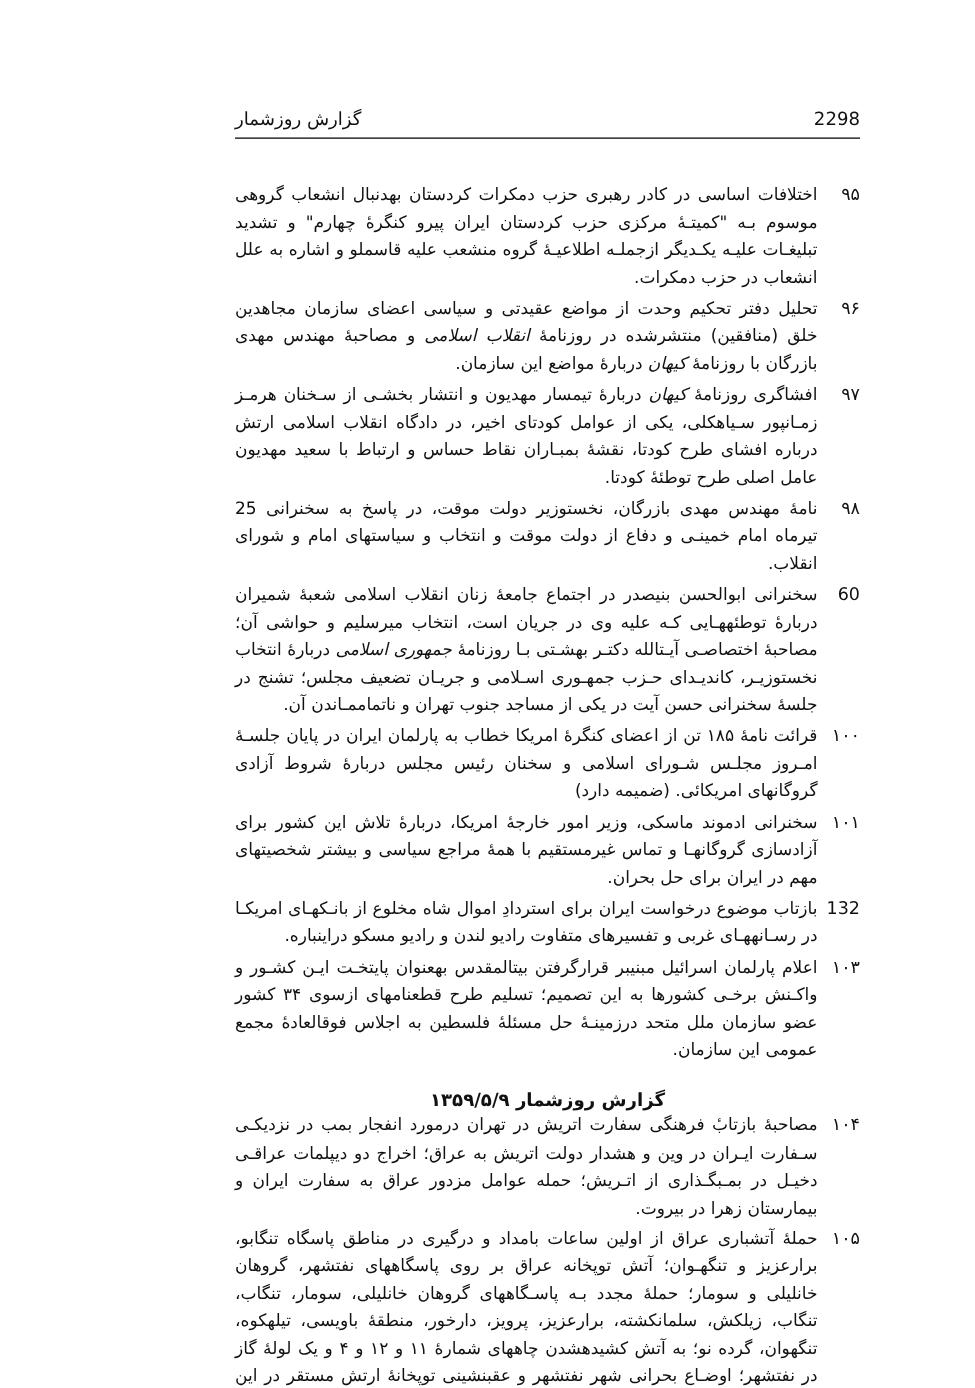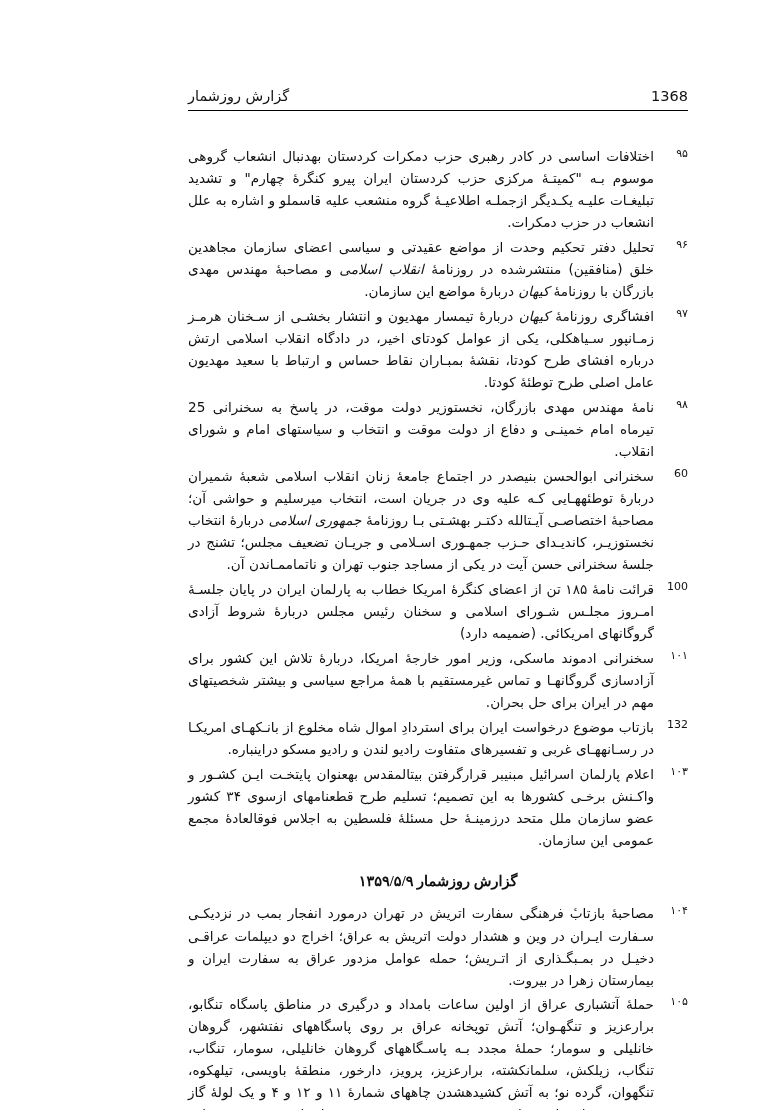--- a/index.html
+++ b/index.html
@@ -45,21 +45,21 @@
   .entry {
     display: flex;
     flex-direction: row;
     align-items: flex-start;
     margin-bottom: 3px;
   }
   .entry-num {
     flex: 0 0 auto;
     width: 34px;
     text-align: right;
-    font-size: 11px;
+    font-size: 14px;
     line-height: 1.62;
     padding-left: 22px;
     box-sizing: border-box;
     white-space: nowrap;
   }
   .entry-text {
     flex: 1 1 auto;
     font-size: 13.6px;
     line-height: 1.62;
     text-align: justify;
@@ -80,36 +80,35 @@
     font-weight: bold;
   }
   .appendix i {
     font-style: italic;
   }
   
   .section-heading {
     text-align: center;
     font-weight: bold;
     font-size: 14.5px;
-    margin: 22px 0 12px 0;
-    font-family: Liberation Serif, serif;
+    margin: 22px 0 0 0;
   }
   
   .entry.tight {
     margin-bottom: 2px;
   }
 </style>
 </head>
 <body>
 
 <div class="page">
 
   <div class="header">
     <div class="header-title">گزارش روزشمار</div>
-    <div class="header-page">1368</div>
+    <div class="header-page">2298</div>
   </div>
 
   <div class="entries" id="entries-top">
       <div class="entry">
         <div class="entry-num">۹۵</div>
         <div class="entry-text">اختلافات اساسی در کادر رهبری حزب دمکرات کردستان بهدنبال انشعاب گروهی موسوم بـه "کمیتـهٔ مرکزی حزب کردستان ایران پیرو کنگرهٔ چهارم" و تشدید تبلیغـات علیـه یکـدیگر ازجملـه اطلاعیـهٔ گروه منشعب علیه قاسملو و اشاره به علل انشعاب در حزب دمکرات.</div>
       </div>
       <div class="entry">
         <div class="entry-num">۹۶</div>
         <div class="entry-text">تحلیل دفتر تحکیم وحدت از مواضع عقیدتی و سیاسی اعضای سازمان مجاهدین خلق (منافقین) منتشرشده در روزنامهٔ <i>انقلاب اسلامی</i> و مصاحبهٔ مهندس مهدی بازرگان با روزنامهٔ <i>کیهان</i> دربارهٔ مواضع این سازمان.</div>
@@ -120,21 +119,21 @@
       </div>
       <div class="entry">
         <div class="entry-num">۹۸</div>
         <div class="entry-text">نامهٔ مهندس مهدی بازرگان، نخستوزیر دولت موقت، در پاسخ به سخنرانی 25 تیرماه امام خمینـی و دفاع از دولت موقت و انتخاب و سیاستهای امام و شورای انقلاب.</div>
       </div>
       <div class="entry">
         <div class="entry-num">60</div>
         <div class="entry-text">سخنرانی ابوالحسن بنیصدر در اجتماع جامعهٔ زنان انقلاب اسلامی شعبهٔ شمیران دربارهٔ توطئههـایی کـه علیه وی در جریان است، انتخاب میرسلیم و حواشی آن؛ مصاحبهٔ اختصاصـی آیـتالله دکتـر بهشـتی بـا روزنامهٔ <i>جمهوری اسلامی</i> دربارهٔ انتخاب نخستوزیـر، کاندیـدای حـزب جمهـوری اسـلامی و جریـان تضعیف مجلس؛ تشنج در جلسهٔ سخنرانی حسن آیت در یکی از مساجد جنوب تهران و ناتماممـاندن آن.</div>
       </div>
       <div class="entry">
-        <div class="entry-num">100</div>
+        <div class="entry-num">۱۰۰</div>
         <div class="entry-text">قرائت نامهٔ ۱۸۵ تن از اعضای کنگرهٔ امریکا خطاب به پارلمان ایران در پایان جلسـهٔ امـروز مجلـس شـورای اسلامی و سخنان رئیس مجلس دربارهٔ شروط آزادی گروگانهای امریکائی. (ضمیمه دارد)</div>
       </div>
       <div class="entry">
         <div class="entry-num">۱۰۱</div>
         <div class="entry-text">سخنرانی ادموند ماسکی، وزیر امور خارجهٔ امریکا، دربارهٔ تلاش این کشور برای آزادسازی گروگانهـا و تماس غیرمستقیم با همهٔ مراجع سیاسی و بیشتر شخصیتهای مهم در ایران برای حل بحران.</div>
       </div>
       <div class="entry">
         <div class="entry-num">132</div>
         <div class="entry-text">بازتاب موضوع درخواست ایران برای استردادِ اموال شاه مخلوع از بانـکهـای امریکـا در رسـانههـای غربی و تفسیرهای متفاوت رادیو لندن و رادیو مسکو دراینباره.</div>
       </div>

